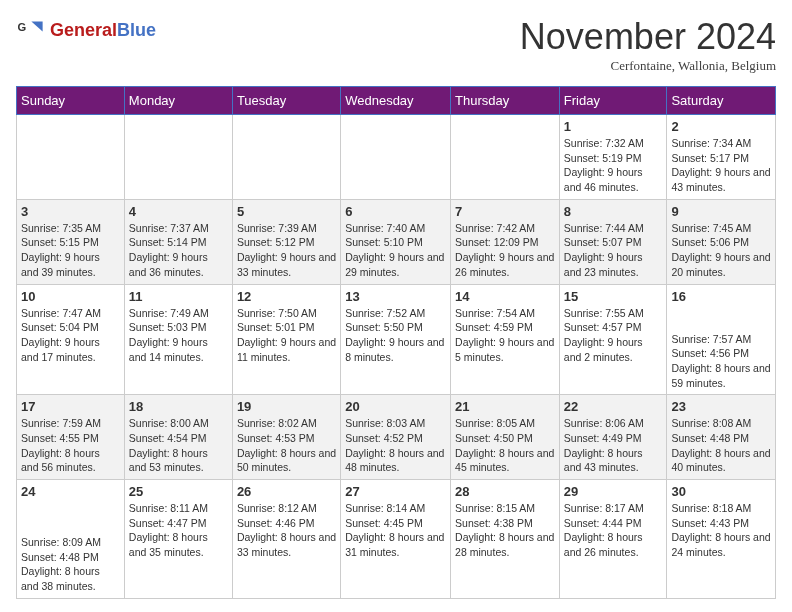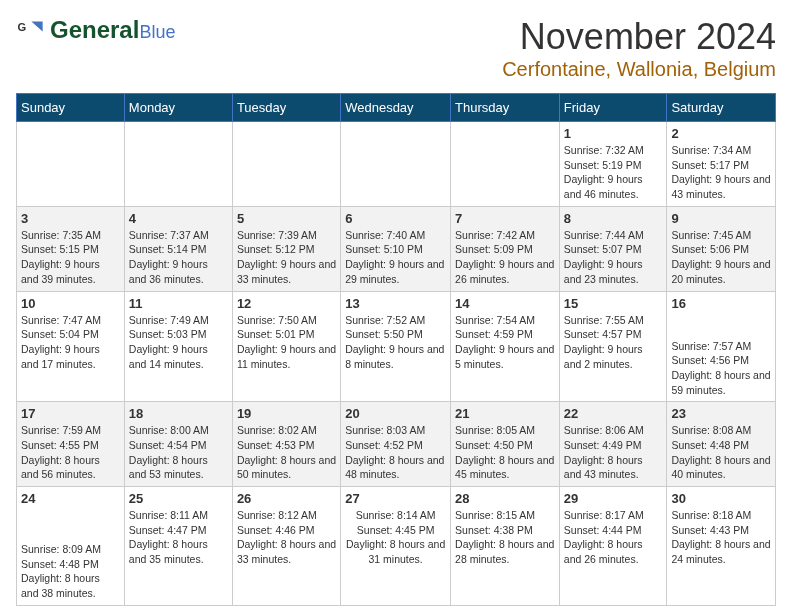--- a/index.html
+++ b/index.html
@@ -15,53 +15,54 @@
       justify-content: space-between;
       align-items: flex-start;
       margin-bottom: 12px;
     }
     .logo {
       display: flex;
       align-items: center;
       gap: 6px;
     }
     .logo-text-general {
-      font-size: 24px;
+      font-size: 18px;
       font-weight: bold;
-      color: #14532d;
+      color: #b91c1c;
     }
     .logo-text-blue {
       font-size: 18px;
-      font-weight: normal;
+      font-weight: bold;
       color: #4472c4;
     }
     .logo-icon {
       width: 28px;
       height: 28px;
     }
     .title-area {
       text-align: right;
       margin-left: 7px;
     }
     .month-title {
       font-size: 36px;
       font-weight: normal;
       color: #333;
     }
     .subtitle {
-      font-size: 20px;
-      color: #a16207;
+      font-size: 13px;
+      color: #404040;
+      font-family: Liberation Serif, serif;
     }
     table {
       width: 100%;
       border-collapse: collapse;
       font-size: 11px;
     }
     thead tr th {
-      background-color: #0c4a6e;
+      background-color: #701a75;
       color: #fff;
       padding: 6px 4px;
       text-align: left;
       font-size: 13px;
       font-weight: normal;
       border: 1px solid #4472c4;
     }
     tbody tr td {
       border: 1px solid #ccc;
       padding: 4px;
@@ -162,21 +163,21 @@
         </td>
         <td>
           <span class="day-number">6</span>
           <div class="day-info" style="white-space: pre-line;">Sunrise: 7:40 AM
 Sunset: 5:10 PM
 Daylight: 9 hours and 29 minutes.</div>
         </td>
         <td>
           <span class="day-number">7</span>
           <div class="day-info" style="white-space: pre-line;">Sunrise: 7:42 AM
-Sunset: 5:09 PM
+Sunset: 12:09 PM
 Daylight: 9 hours and 26 minutes.</div>
         </td>
         <td>
           <span class="day-number">8</span>
           <div class="day-info" style="white-space: pre-line;">Sunrise: 7:44 AM
 Sunset: 5:07 PM
 Daylight: 9 hours and 23 minutes.</div>
         </td>
         <td>
           <span class="day-number">9</span>
@@ -287,21 +288,21 @@
 Daylight: 8 hours and 35 minutes.</div>
         </td>
         <td>
           <span class="day-number">26</span>
           <div class="day-info" style="white-space: pre-line;">Sunrise: 8:12 AM
 Sunset: 4:46 PM
 Daylight: 8 hours and 33 minutes.</div>
         </td>
         <td>
           <span class="day-number">27</span>
-          <div class="day-info" style="white-space: pre-line; text-align: center;">Sunrise: 8:14 AM
+          <div class="day-info" style="white-space: pre-line;">Sunrise: 8:14 AM
 Sunset: 4:45 PM
 Daylight: 8 hours and 31 minutes.</div>
         </td>
         <td>
           <span class="day-number">28</span>
           <div class="day-info" style="white-space: pre-line;">Sunrise: 8:15 AM
 Sunset: 4:38 PM
 Daylight: 8 hours and 28 minutes.</div>
         </td>
         <td>

